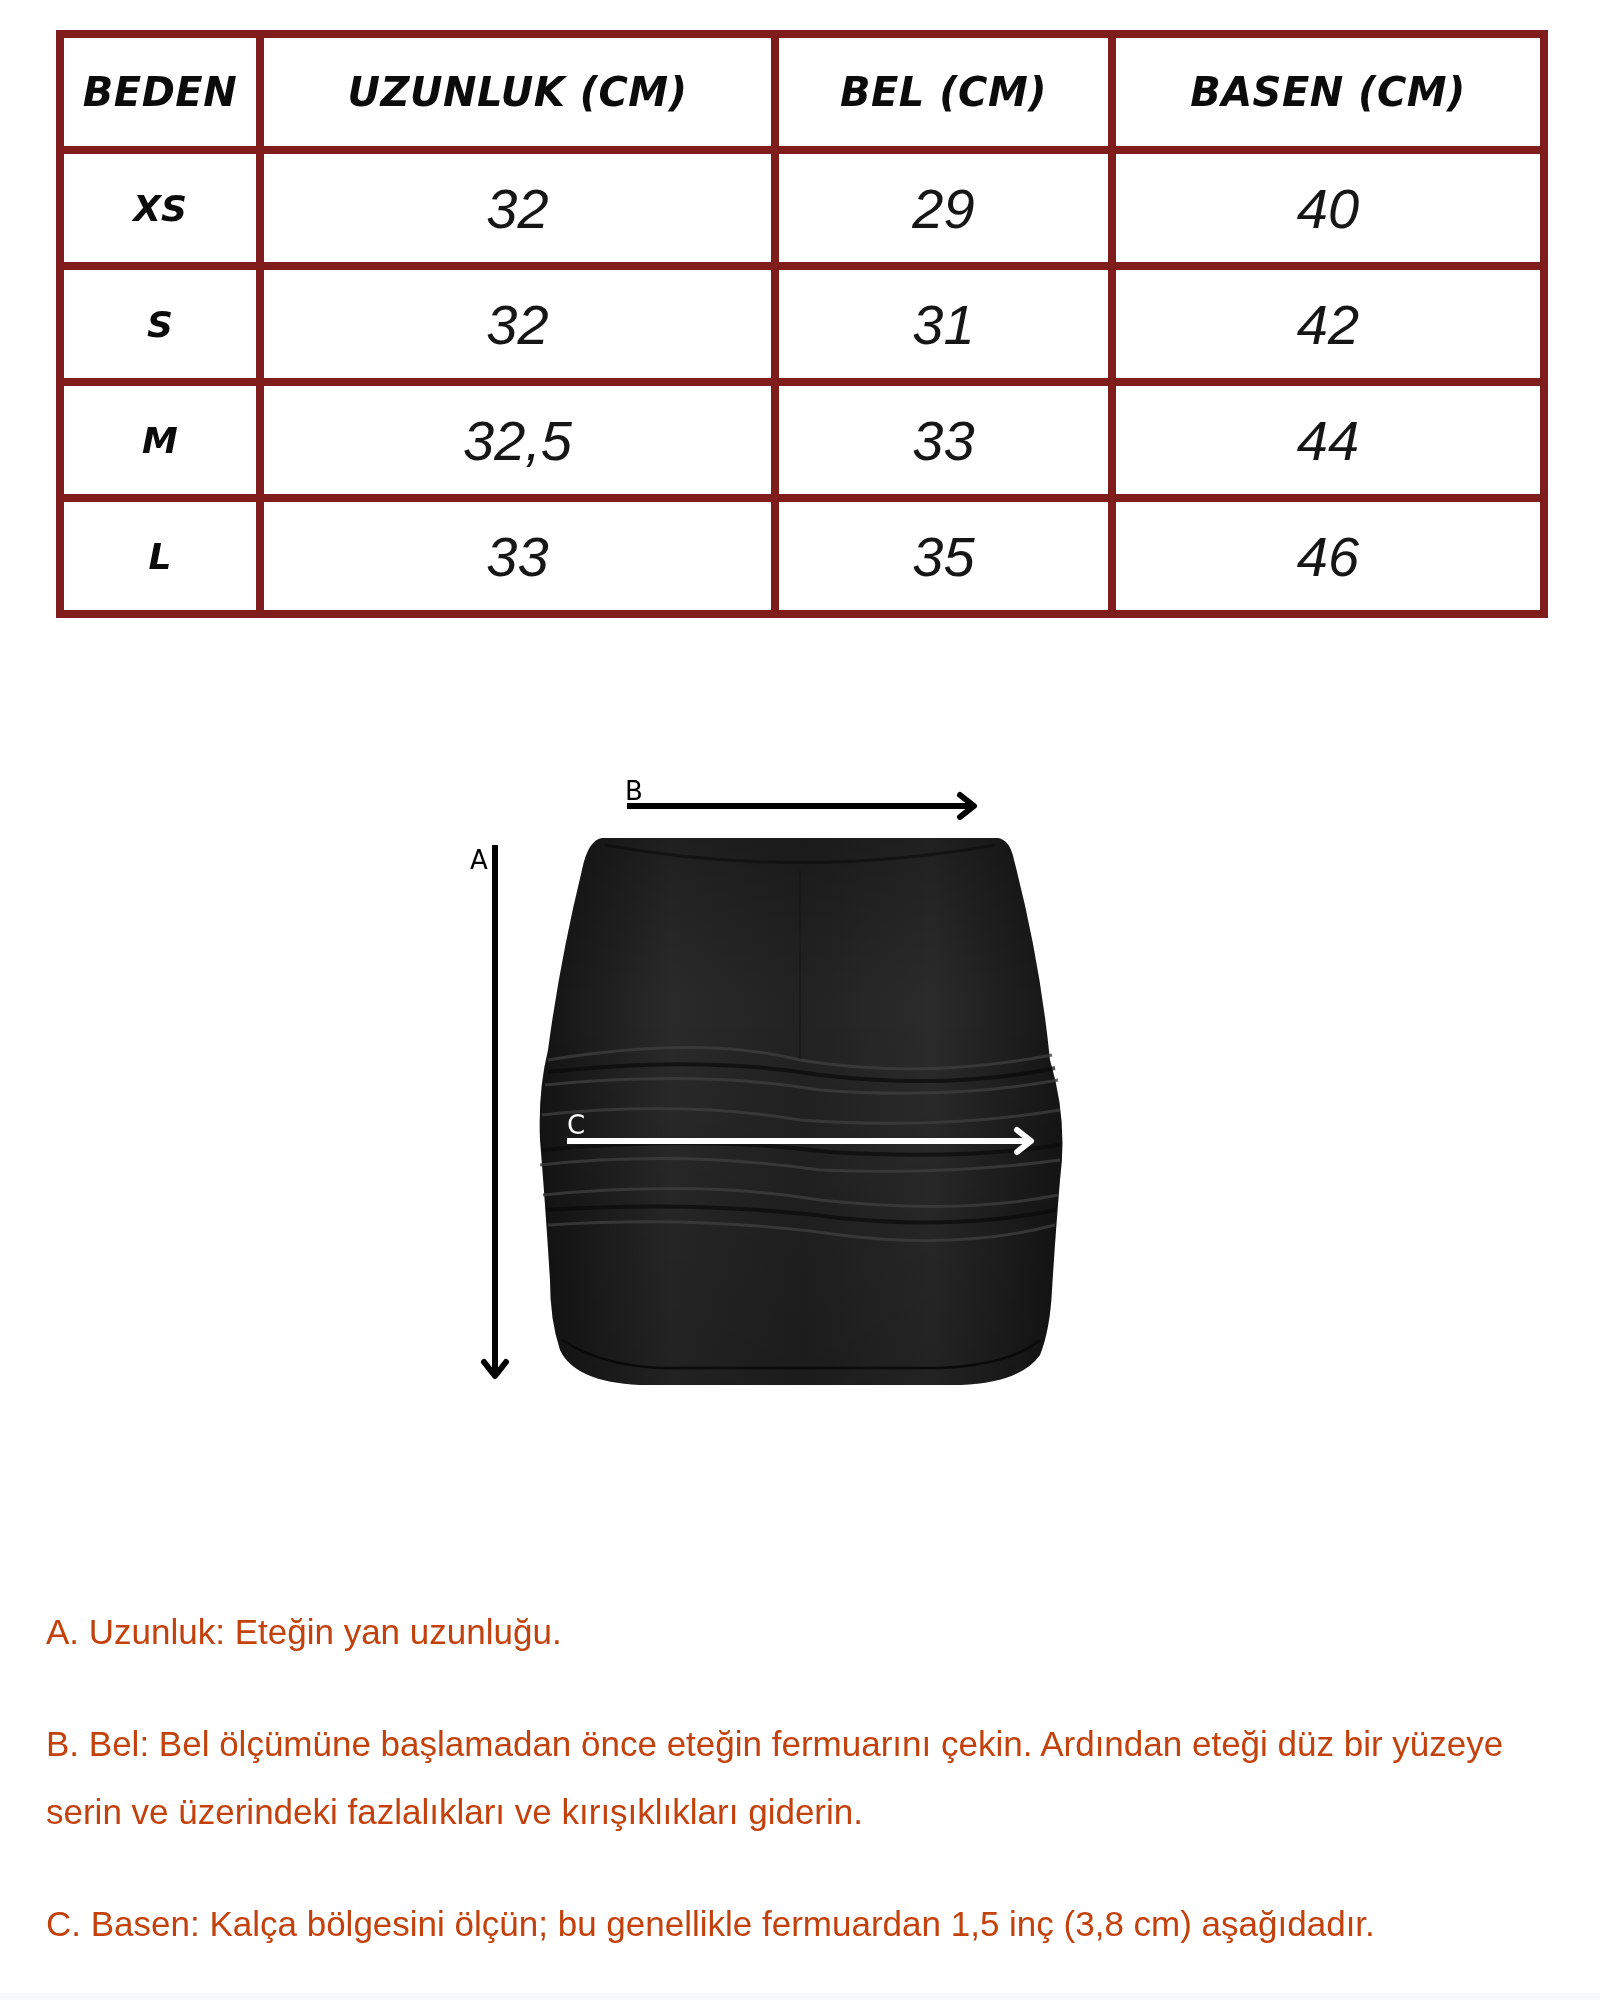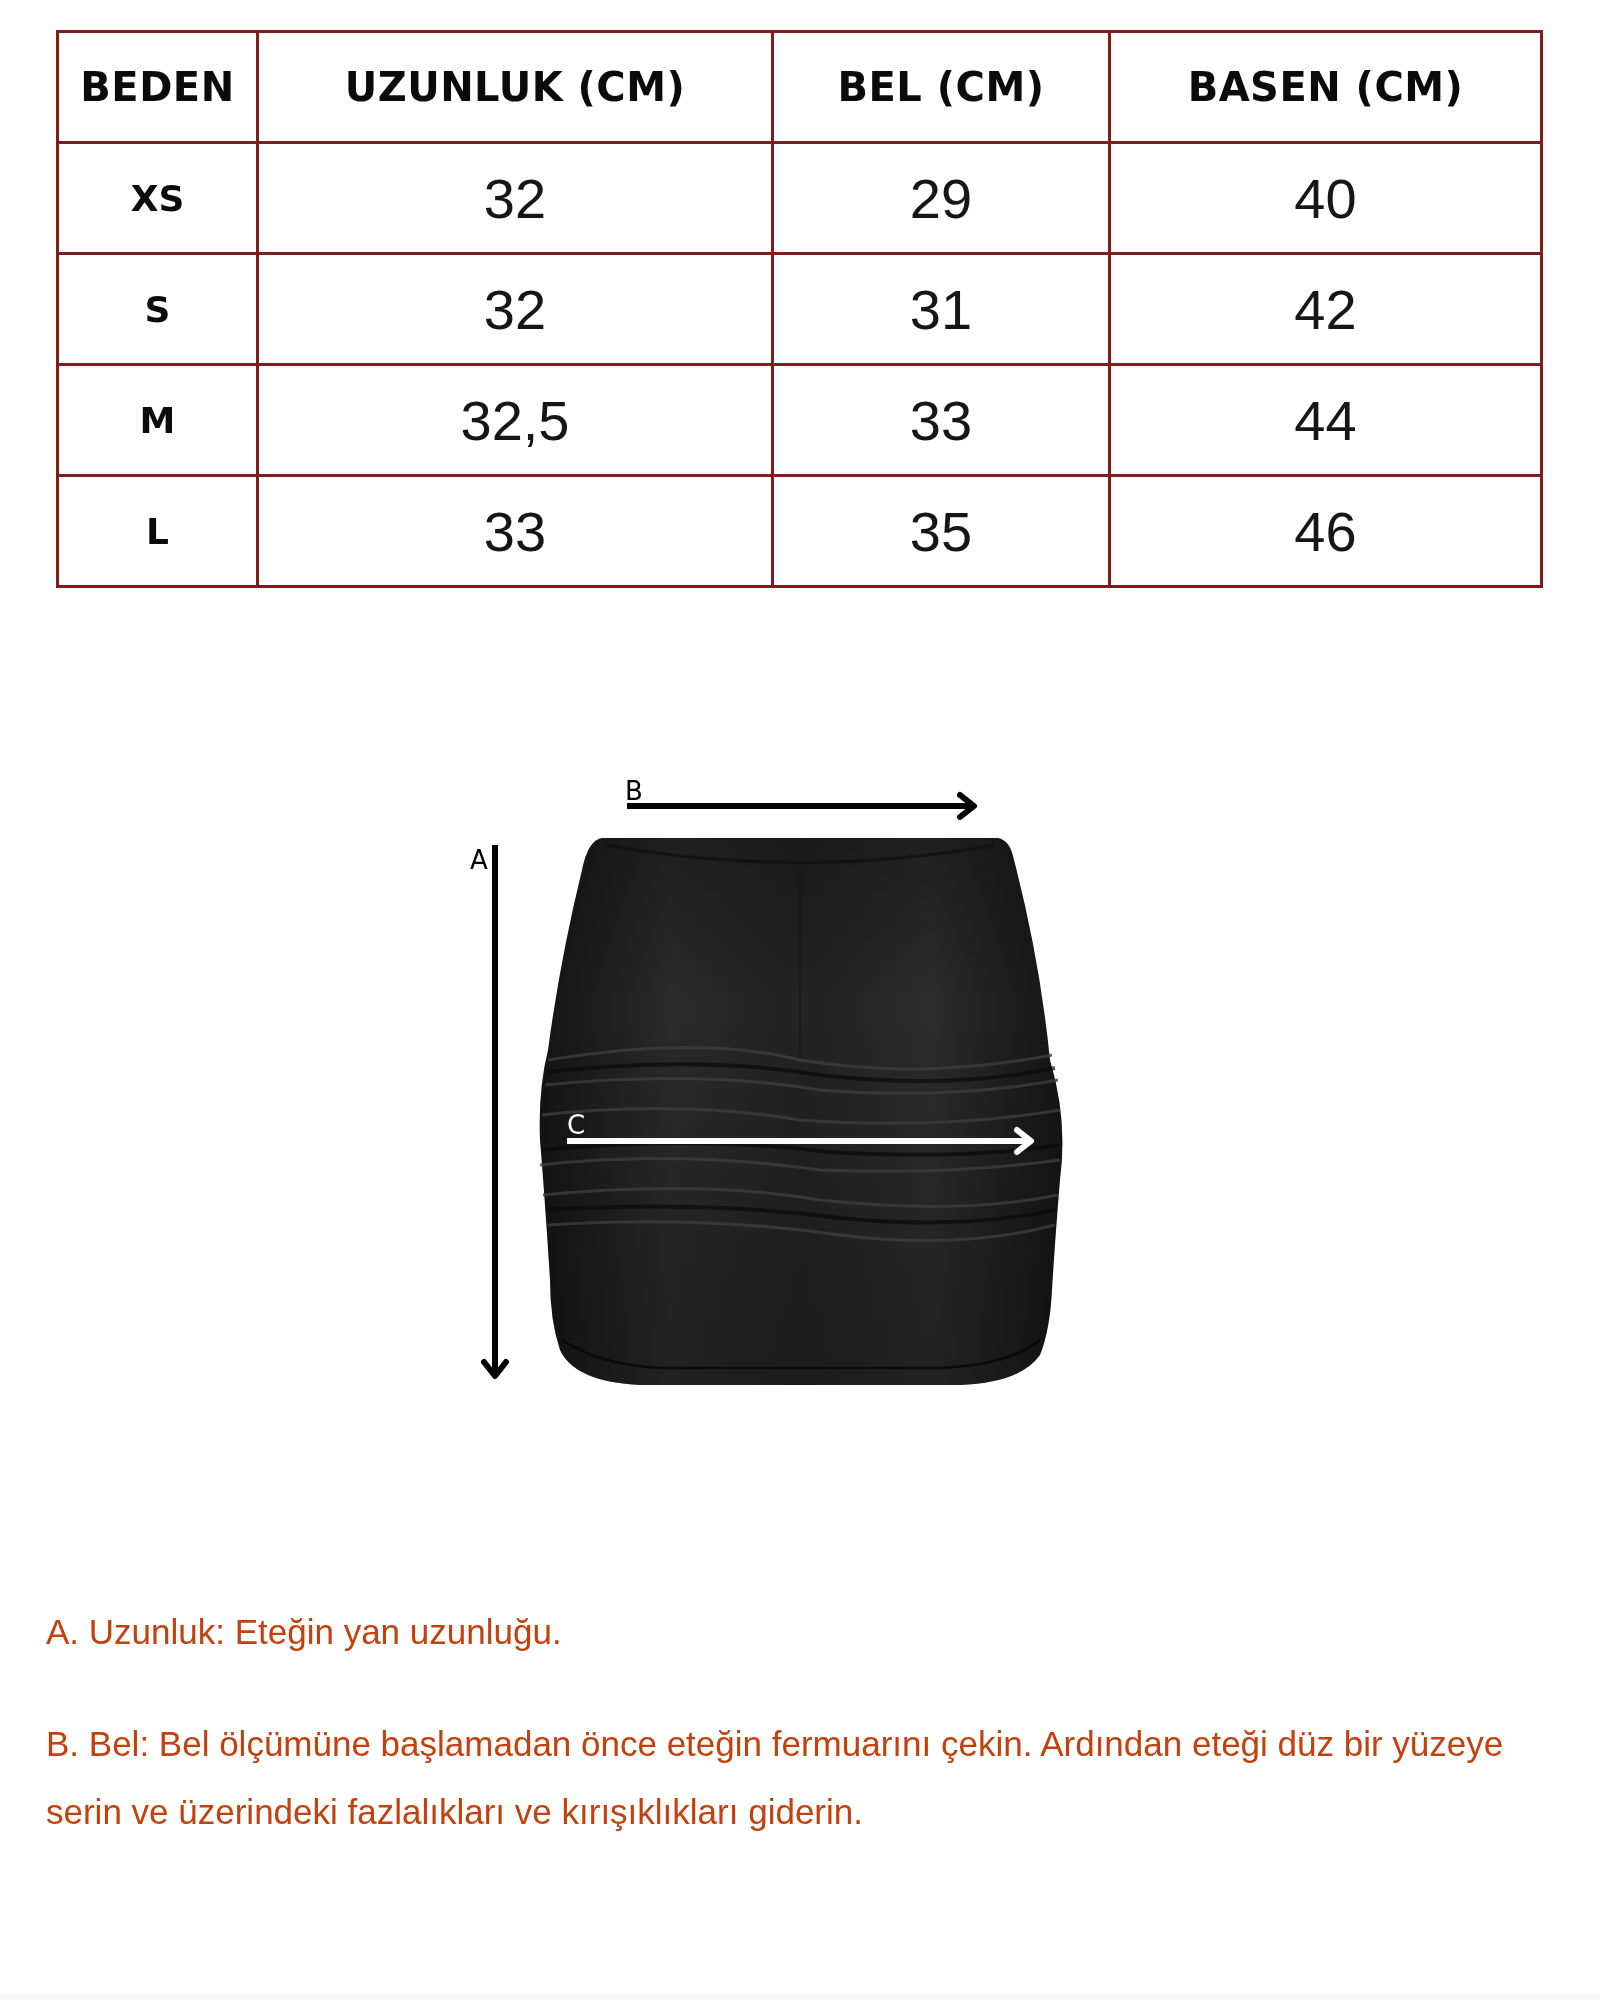--- a/index.html
+++ b/index.html
@@ -7,23 +7,23 @@
     width: 1600px; height: 2000px; position: relative; overflow: hidden;
     background: #ffffff; color: #111111;
     font-family: "Liberation Sans", sans-serif;
   }
   .size-table {
     position: absolute; left: 56px; top: 30px;
     width: 1484px; border-collapse: collapse;
     table-layout: fixed;
   }
   .size-table th, .size-table td {
-    border: 3px solid #7f1d1d;
+    border: 8px solid #7f1d1d;
     text-align: center; vertical-align: middle;
-    height: 108px; padding: 0;
+    height: 108px; padding: 0; font-style: italic;
   }
   .size-table th {
     font-family: "DejaVu Sans", sans-serif;
     font-weight: bold; font-size: 40px; color: #0b0b0b; letter-spacing: 0.5px;
   }
   .size-table td { font-size: 56px; color: #161616; }
   .size-table td.size-cell {
     font-family: "DejaVu Sans", sans-serif; font-weight: bold; font-size: 36px; color: #0b0b0b;
   }
   .col-size { width: 200px; }
@@ -148,15 +148,16 @@
   </svg>
 
   <span class="label" style="left:470px; top:845px; color:#000;">A</span>
   <span class="label" style="left:625px; top:776px; color:#000;">B</span>
   <span class="label" style="left:567px; top:1110px; color:#fff;">C</span>
 </div>
 
 <div class="notes">
   <p class="note">A. Uzunluk: Eteğin yan uzunluğu.</p>
   <p class="note" style="width:1480px;">B. Bel: Bel ölçümüne başlamadan önce eteğin fermuarını çekin. Ardından eteği düz bir yüzeye serin ve üzerindeki fazlalıkları ve kırışıklıkları giderin.</p>
+  <p class="note c">C. Basen: Kalça bölgesini ölçün; bu genellikle fermuardan 1,5 inç (3,8 cm) aşağıdadır.</p>
 </div>
 
 <div class="bottom-strip"></div>
 
 </body></html>

